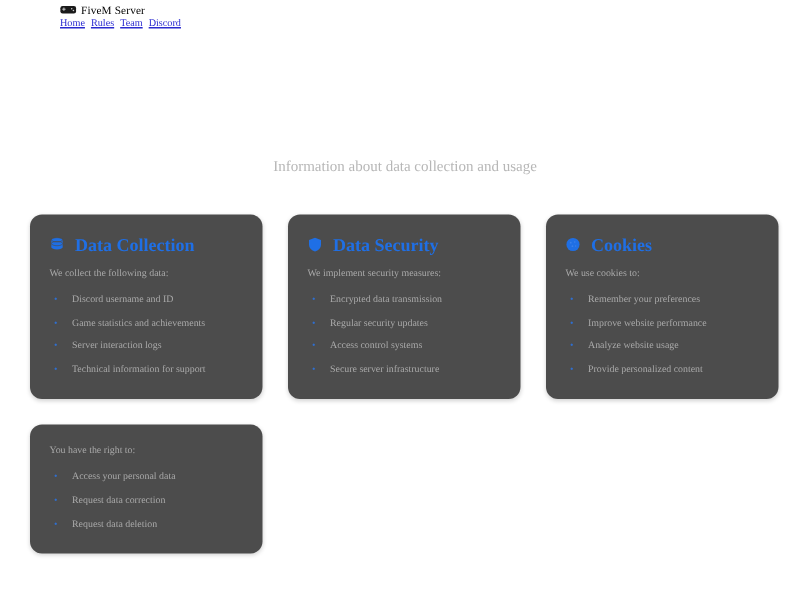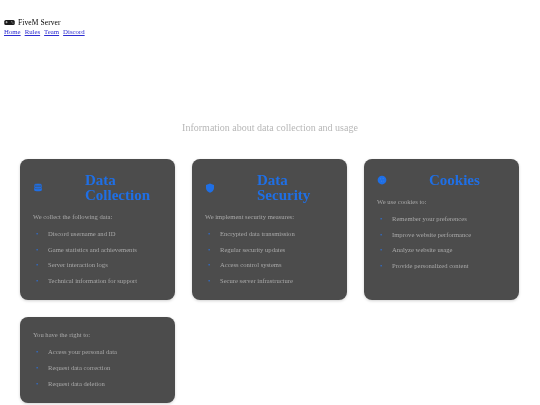--- a/index.html
+++ b/index.html
@@ -10,21 +10,22 @@
     height: 405px;
     overflow: hidden;
   }
   body {
     font-family: "Liberation Serif", "DejaVu Serif", serif;
     color: #111111;
   }
 
   
   .site-header {
-    padding: 19px 4px 0 4px;
+    padding: 3px 4px 0 4px;
+    margin-left: 36px;
   }
   .brand {
     display: flex;
     align-items: center;
     gap: 3px;
     line-height: 1;
   }
   .brand-icon {
     width: 11px;
     height: 7px;
@@ -91,25 +92,24 @@
     margin-bottom: 10px;
   }
   .card-icon {
     width: 10px;
     height: 10px;
     flex: 0 0 auto;
     display: block;
   }
   .card-icon svg { display: block; }
   .card-title {
-    font-size: 15px;
+    font-size: 12px;
     font-weight: bold;
     color: #1f6fe5;
     line-height: 1;
-    margin-left: 35px;
   }
   .card-lead {
     font-size: 6.6px;
     color: #a9a9a9;
     margin: 0 0 9px 0;
     line-height: 1.2;
   }
   .card-list {
     list-style: none;
     margin: 0;

